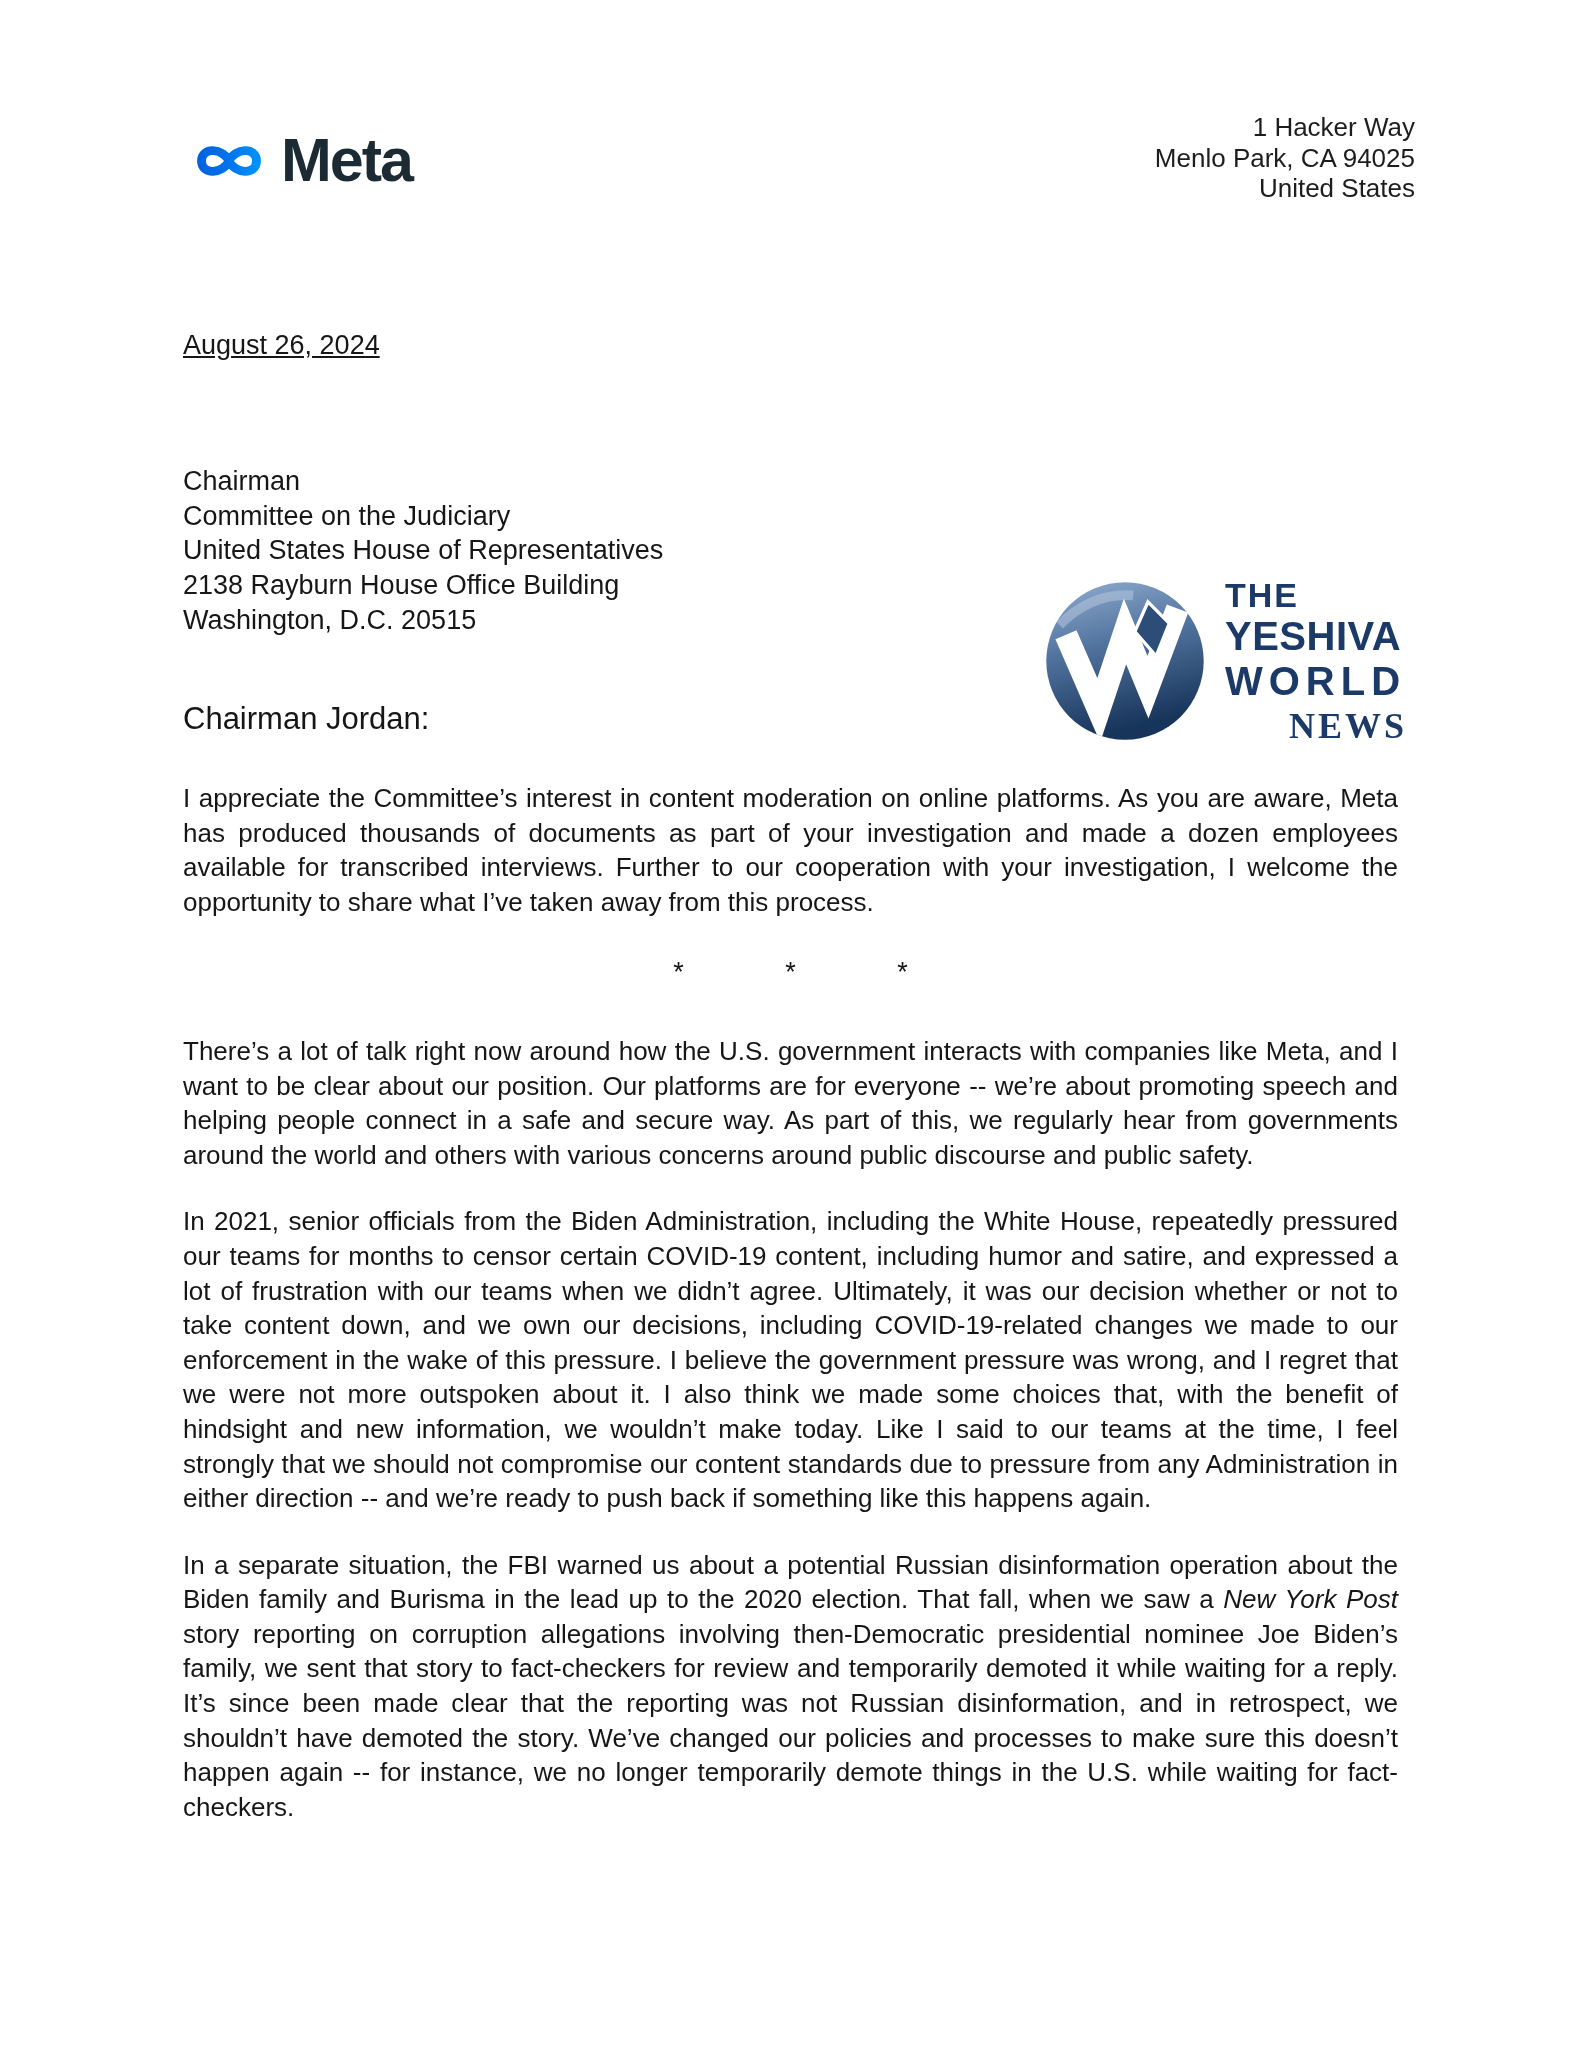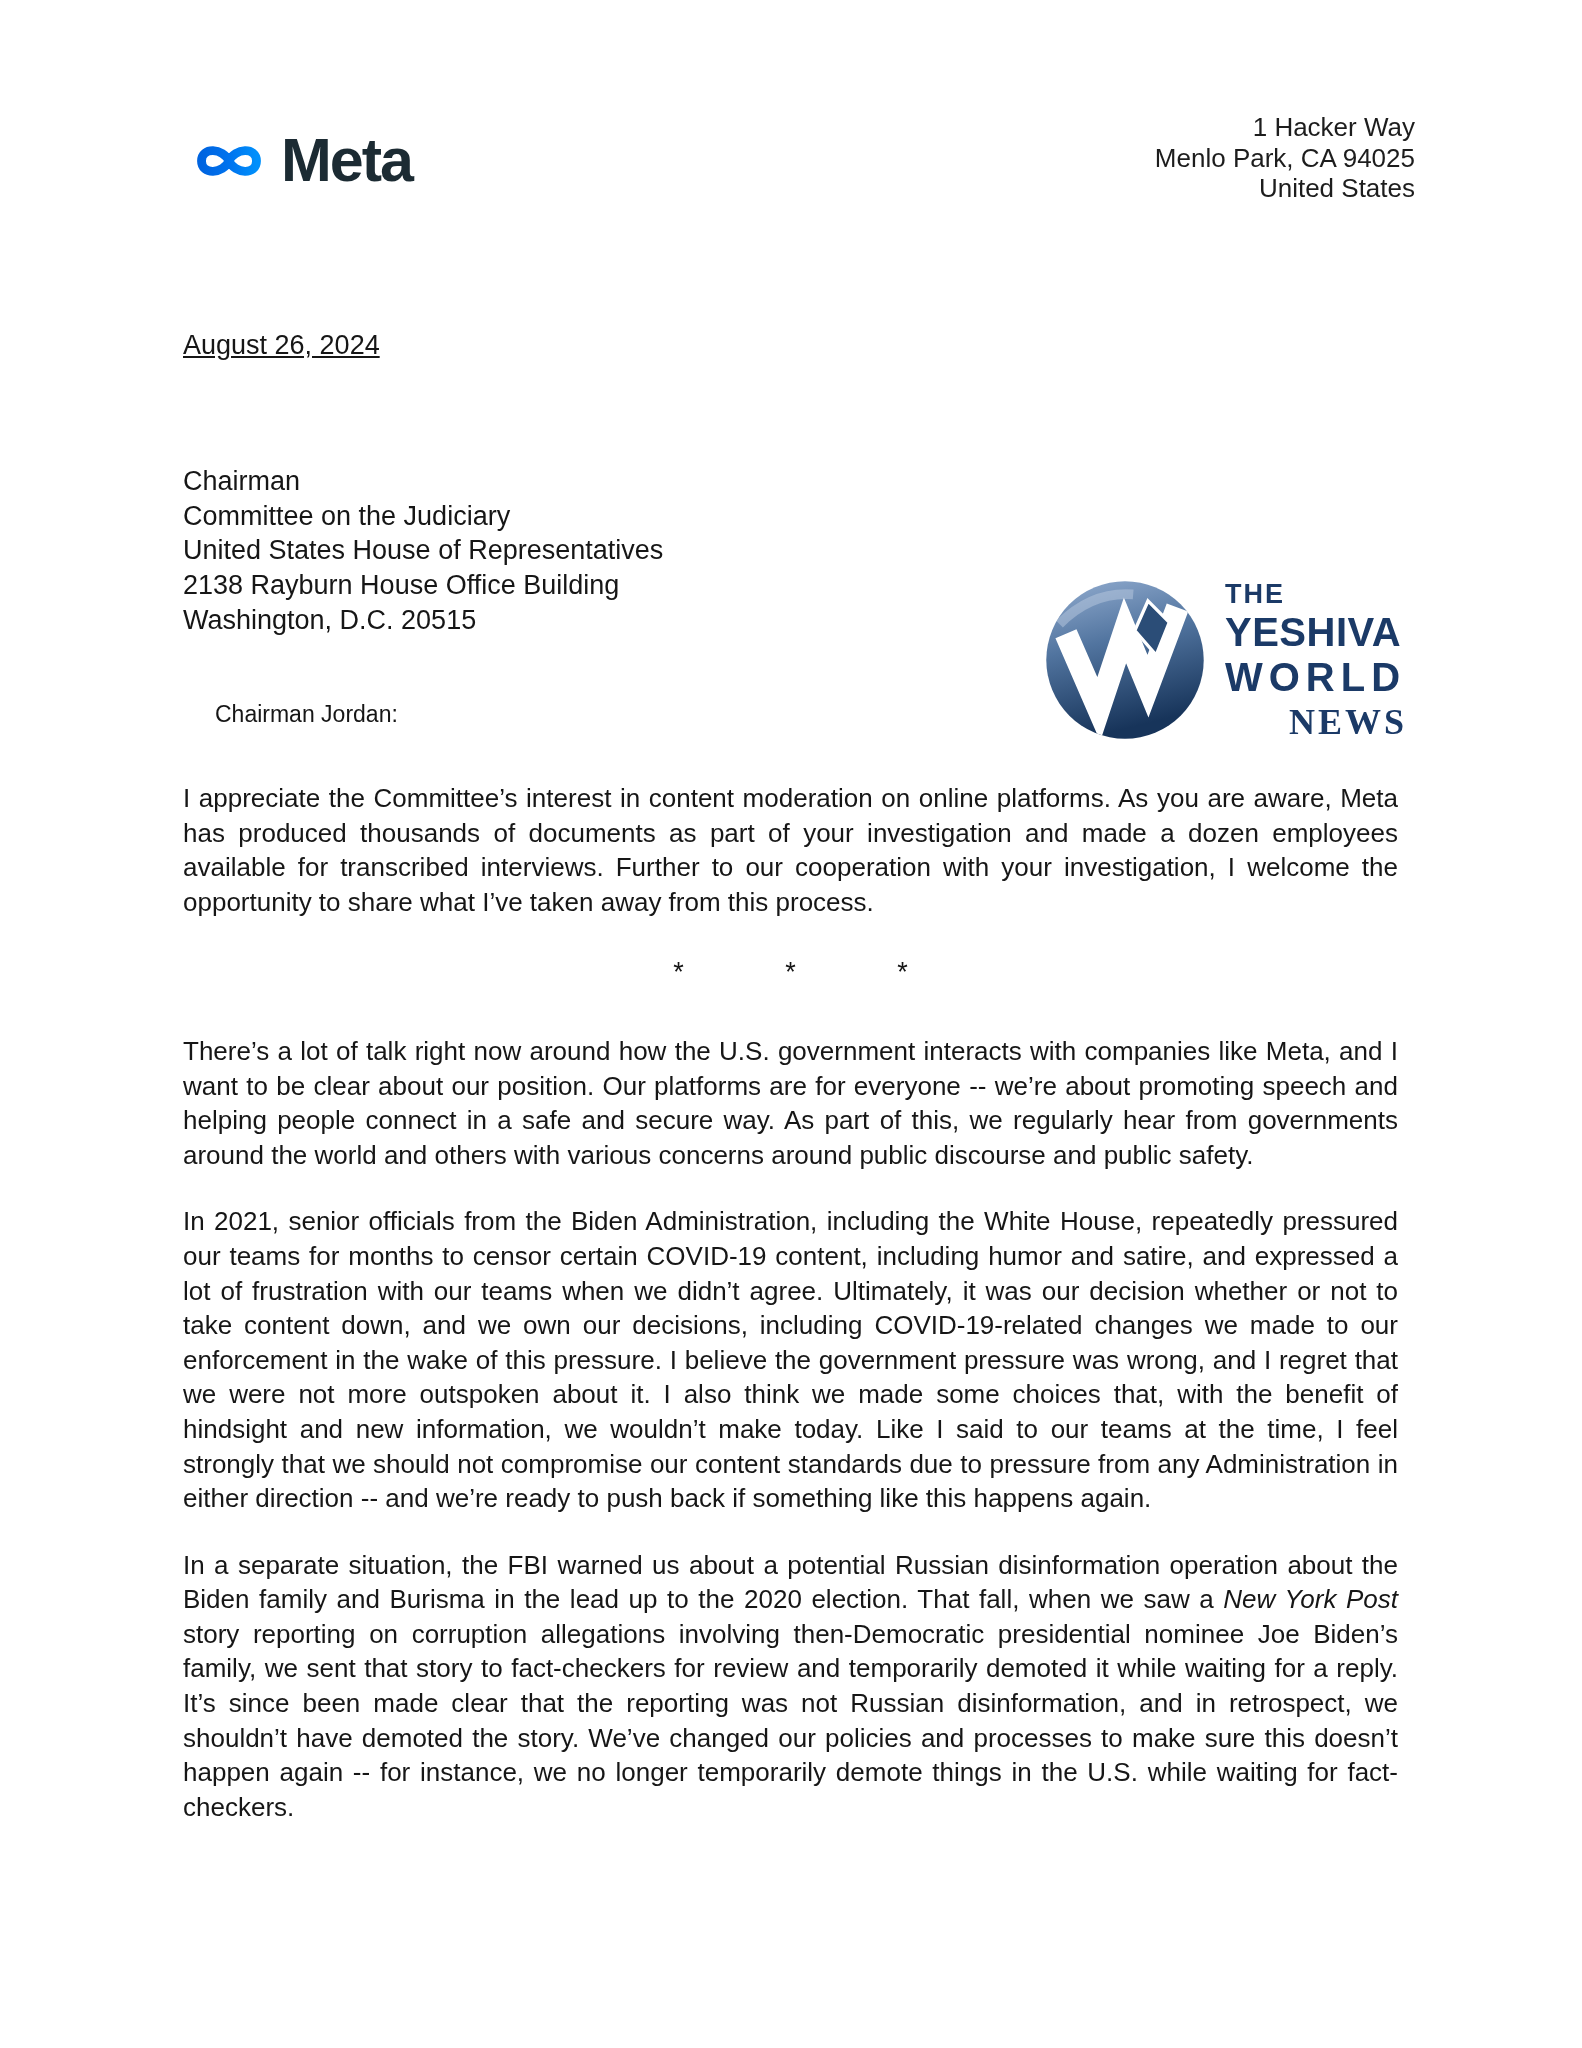--- a/index.html
+++ b/index.html
@@ -54,41 +54,40 @@
     left: 183px;
     top: 464px;
     font-size: 27px;
     line-height: 34.7px;
   }
 
   .salutation {
     position: absolute;
     left: 183px;
     top: 701px;
-    font-size: 23px;
-    margin-left: 32px;
+    font-size: 31px;
   }
 
   
   .news-logo {
     position: absolute;
     left: 1043px;
     top: 578px;
     display: flex;
     align-items: center;
   }
   .news-logo .globe { width: 164px; height: 164px; display: block; }
   .news-logo .nl-text {
     margin-left: 18px;
     width: 182px;
     color: #1b3a67;
     font-weight: 700;
     line-height: 1;
   }
-  .nl-the   { font-size: 27px; letter-spacing: 2px; margin-bottom: 4px; }
+  .nl-the   { font-size: 34px; letter-spacing: 2px; margin-bottom: 4px; }
   .nl-yeshiva { font-size: 40px; letter-spacing: 0.5px; margin-bottom: 5px; }
   .nl-world { font-size: 40px; letter-spacing: 6px; margin-bottom: 7px; }
   .nl-news  { font-size: 36px; letter-spacing: 3px; text-align: right; font-family: Liberation Serif, serif; }
 
   
   .letter-body {
     position: absolute;
     left: 183px;
     top: 781px;
     width: 1215px;

